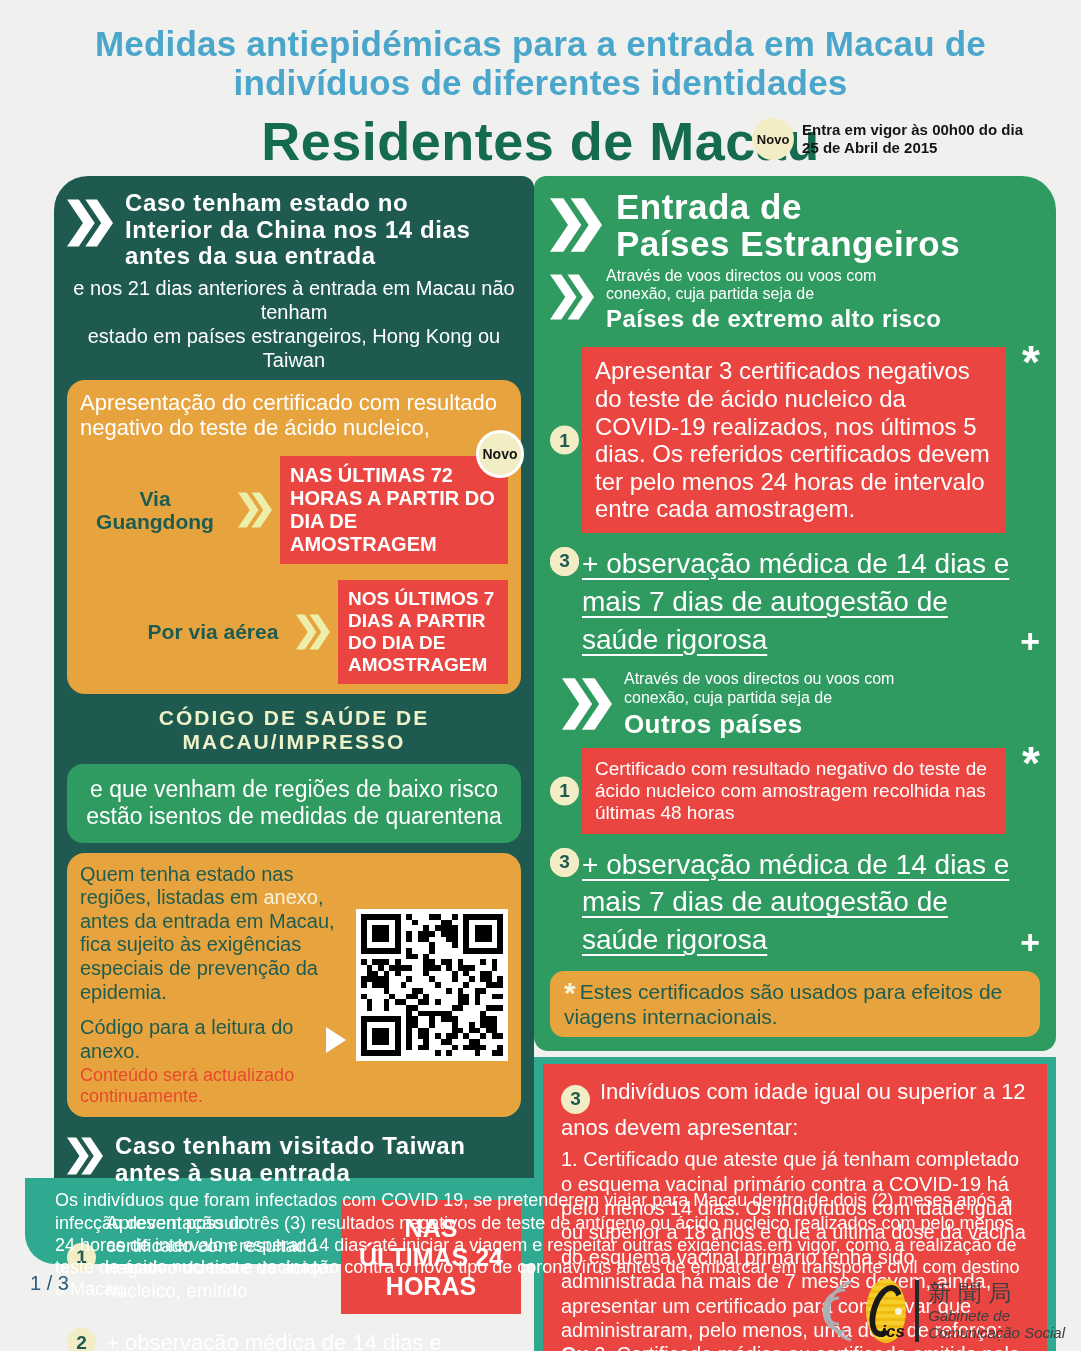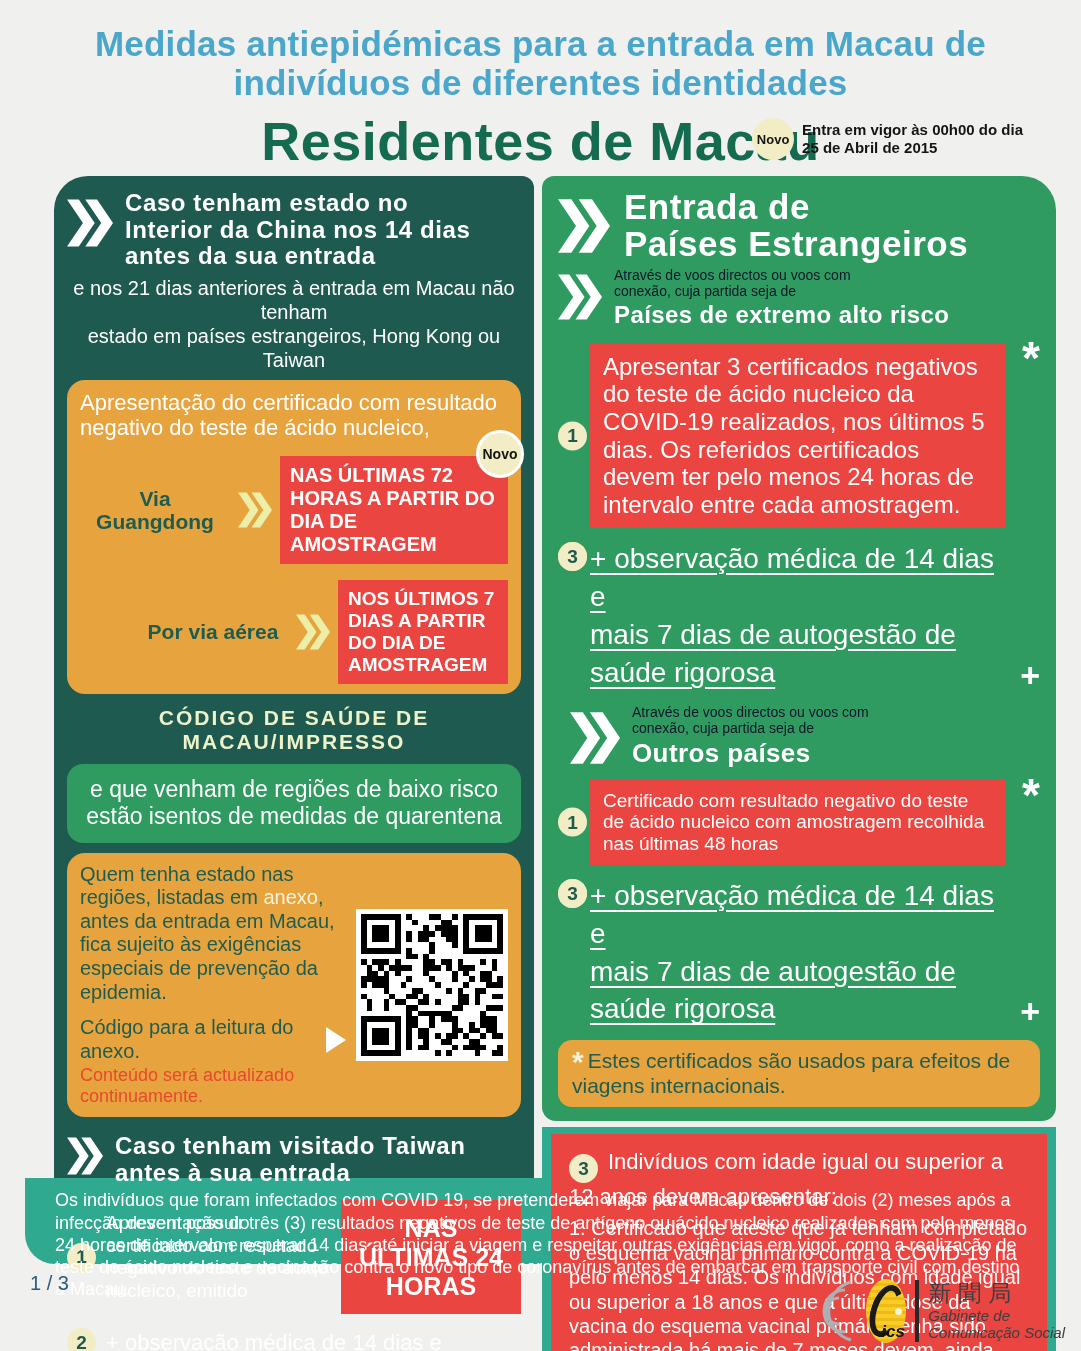--- a/index.html
+++ b/index.html
@@ -15,21 +15,21 @@
   .header { padding-top: 24px; text-align: center; position: relative; }
   .main-title { color: #4BA6CB; font-size: 35px; font-weight: bold; line-height: 1.12; letter-spacing: .2px; }
   .subtitle { color: #156B50; font-size: 54px; font-weight: bold; margin-top: 8px; letter-spacing: .5px; }
   .effective { position: absolute; right: 58px; top: 118px; display: flex; align-items: center; gap: 8px; }
   .novo-circle { width: 42px; height: 42px; border-radius: 50%; background: #F2EDC4;
     display: flex; align-items: center; justify-content: center;
     font-size: 13px; font-weight: bold; color: #151515; flex: none; }
   .effective-text { font-size: 15px; font-weight: bold; color: #151515; text-align: left; line-height: 1.2; }
 
   
-  .main { margin: 4px 25px 0; display: flex; gap: 8px; height: 1002px; padding-left: 29px; }
+  .main { margin: 4px 25px 0; display: flex; gap: 0; height: 1002px; padding-left: 29px; }
   .col-left { width: 480px; flex: none; background: #1E5A50; border-radius: 34px 12px 0 0;
     padding: 14px 13px 0; color: #fff; }
   .col-right { flex: 1; display: flex; flex-direction: column; gap: 6px; min-width: 0; }
   .green-panel { background: #2F9B61; border-radius: 12px 34px 14px 14px; padding: 12px 16px 14px; color: #fff; }
   .vax-panel { flex: 1; background: #2FA98F; padding: 7px 9px; }
 
   
   .sec-head { display: flex; gap: 12px; align-items: flex-start; }
   .sec-head .txt { font-size: 24px; font-weight: bold; line-height: 1.1; letter-spacing: .6px; }
   .chev { flex: none; display: block; }
@@ -71,24 +71,24 @@
   .obs { font-size: 22px; line-height: 1.35; }
   .plus-group { display: flex; align-items: center; gap: 6px; margin-left: 8px; }
   .plus { font-size: 34px; font-weight: bold; color: #fff; line-height: 1; }
 
   .tw-redbox { background: #EA4540; color: #fff; font-weight: bold; font-size: 25px; line-height: 1.15;
     text-align: center; padding: 14px 10px; width: 180px; flex: none; }
 
   .sec-gap { margin-top: 16px; }
 
   
-  .r-head { display: flex; gap: 14px; align-items: flex-end; }
+  .r-head { display: flex; gap: 14px; align-items: center; }
   .r-head .txt { font-size: 35px; font-weight: bold; line-height: 1.06; letter-spacing: .5px; }
   .r-sub { display: flex; gap: 12px; align-items: flex-start; margin-top: 4px; }
-  .r-sub .intro { color: #0f172a; font-size: 14px; line-height: 1.15; }
+  .r-sub .intro { color: #ffffff; font-size: 16px; line-height: 1.15; }
   .r-sub .lbl { color: #fff; font-size: 24px; font-weight: bold; margin-top: 2px; letter-spacing: .4px; }
 
   .countries { margin-top: 8px; color: #1D5C50; font-size: 20.5px; line-height: 1.16; border-radius: 16px;
     background: #E7A43E; padding: 12px 14px 16px; }
 
   .rstep { position: relative; padding-left: 32px; margin-top: 14px; }
   .rstep .badge { position: absolute; left: 0; top: 50%; transform: translateY(-50%); }
   .rstep .redbox { font-weight: normal; width: calc(100% - 34px); font-size: 24px; padding: 10px 13px; }
   .ast { position: absolute; right: 0; top: -8px; color: #fff; font-size: 46px; font-weight: bold; line-height: 1; }
   .rstep2 { display: flex; align-items: flex-end; margin-top: 12px; padding-left: 32px; position: relative; }

